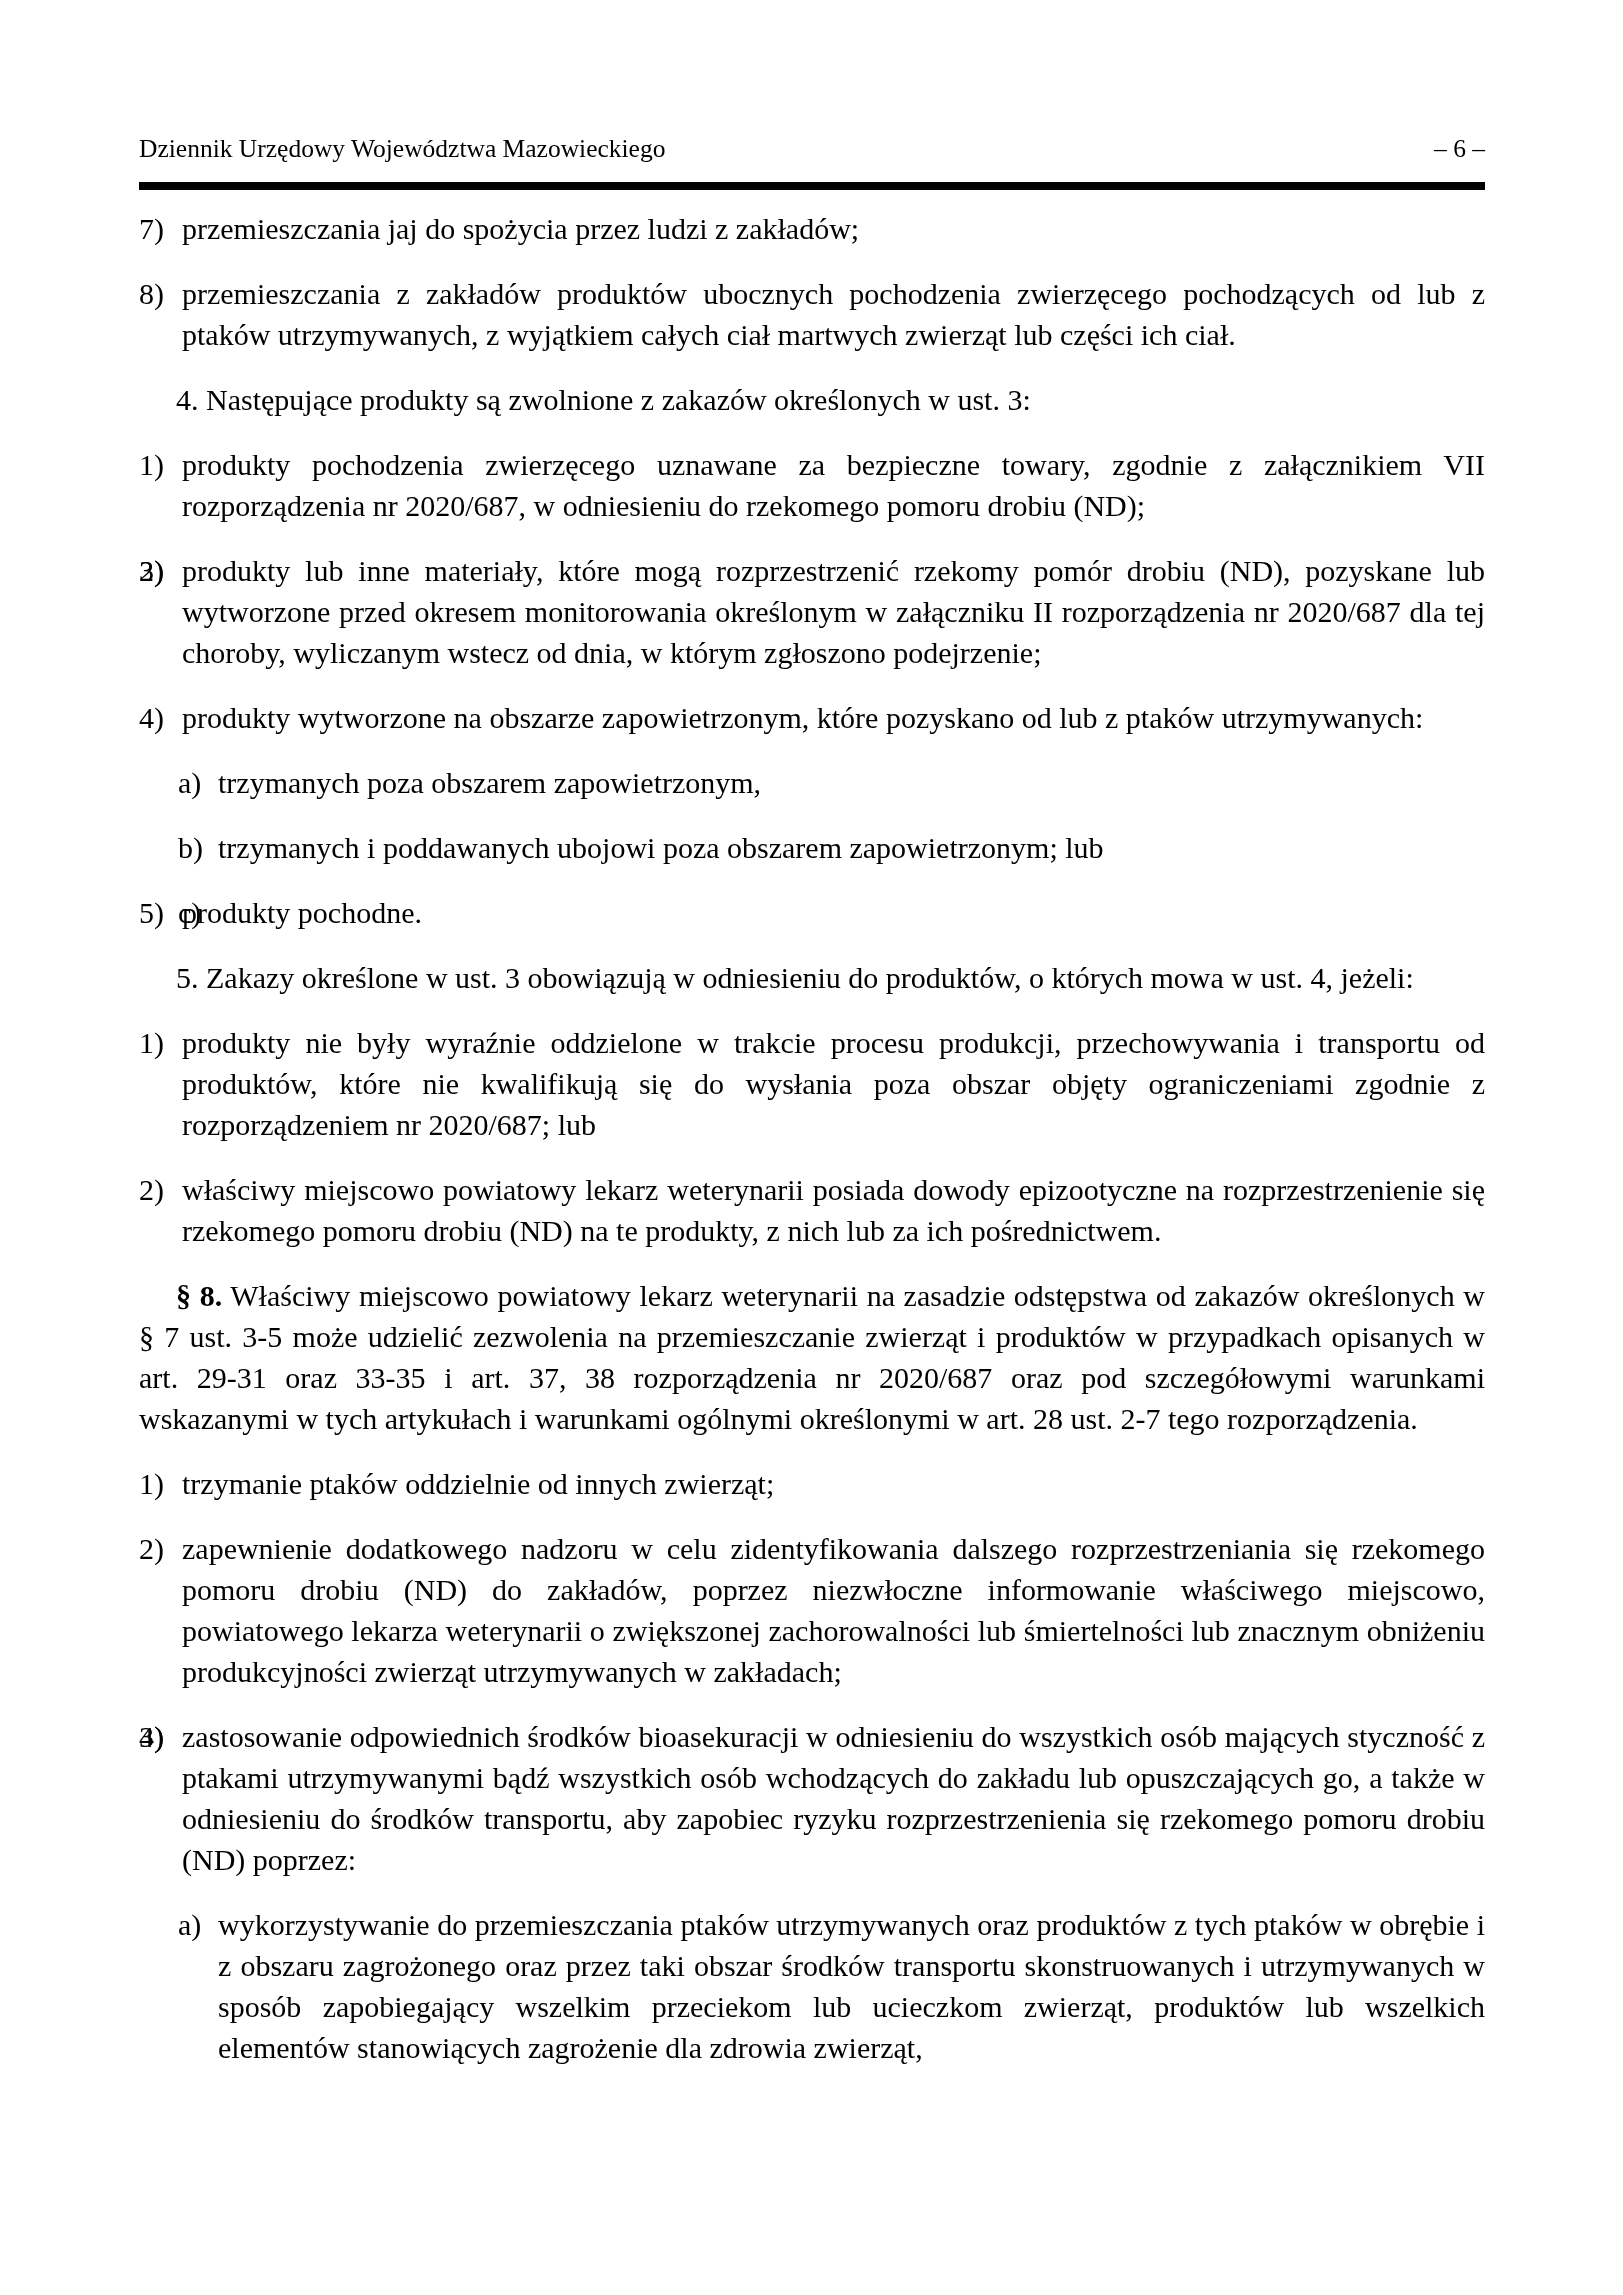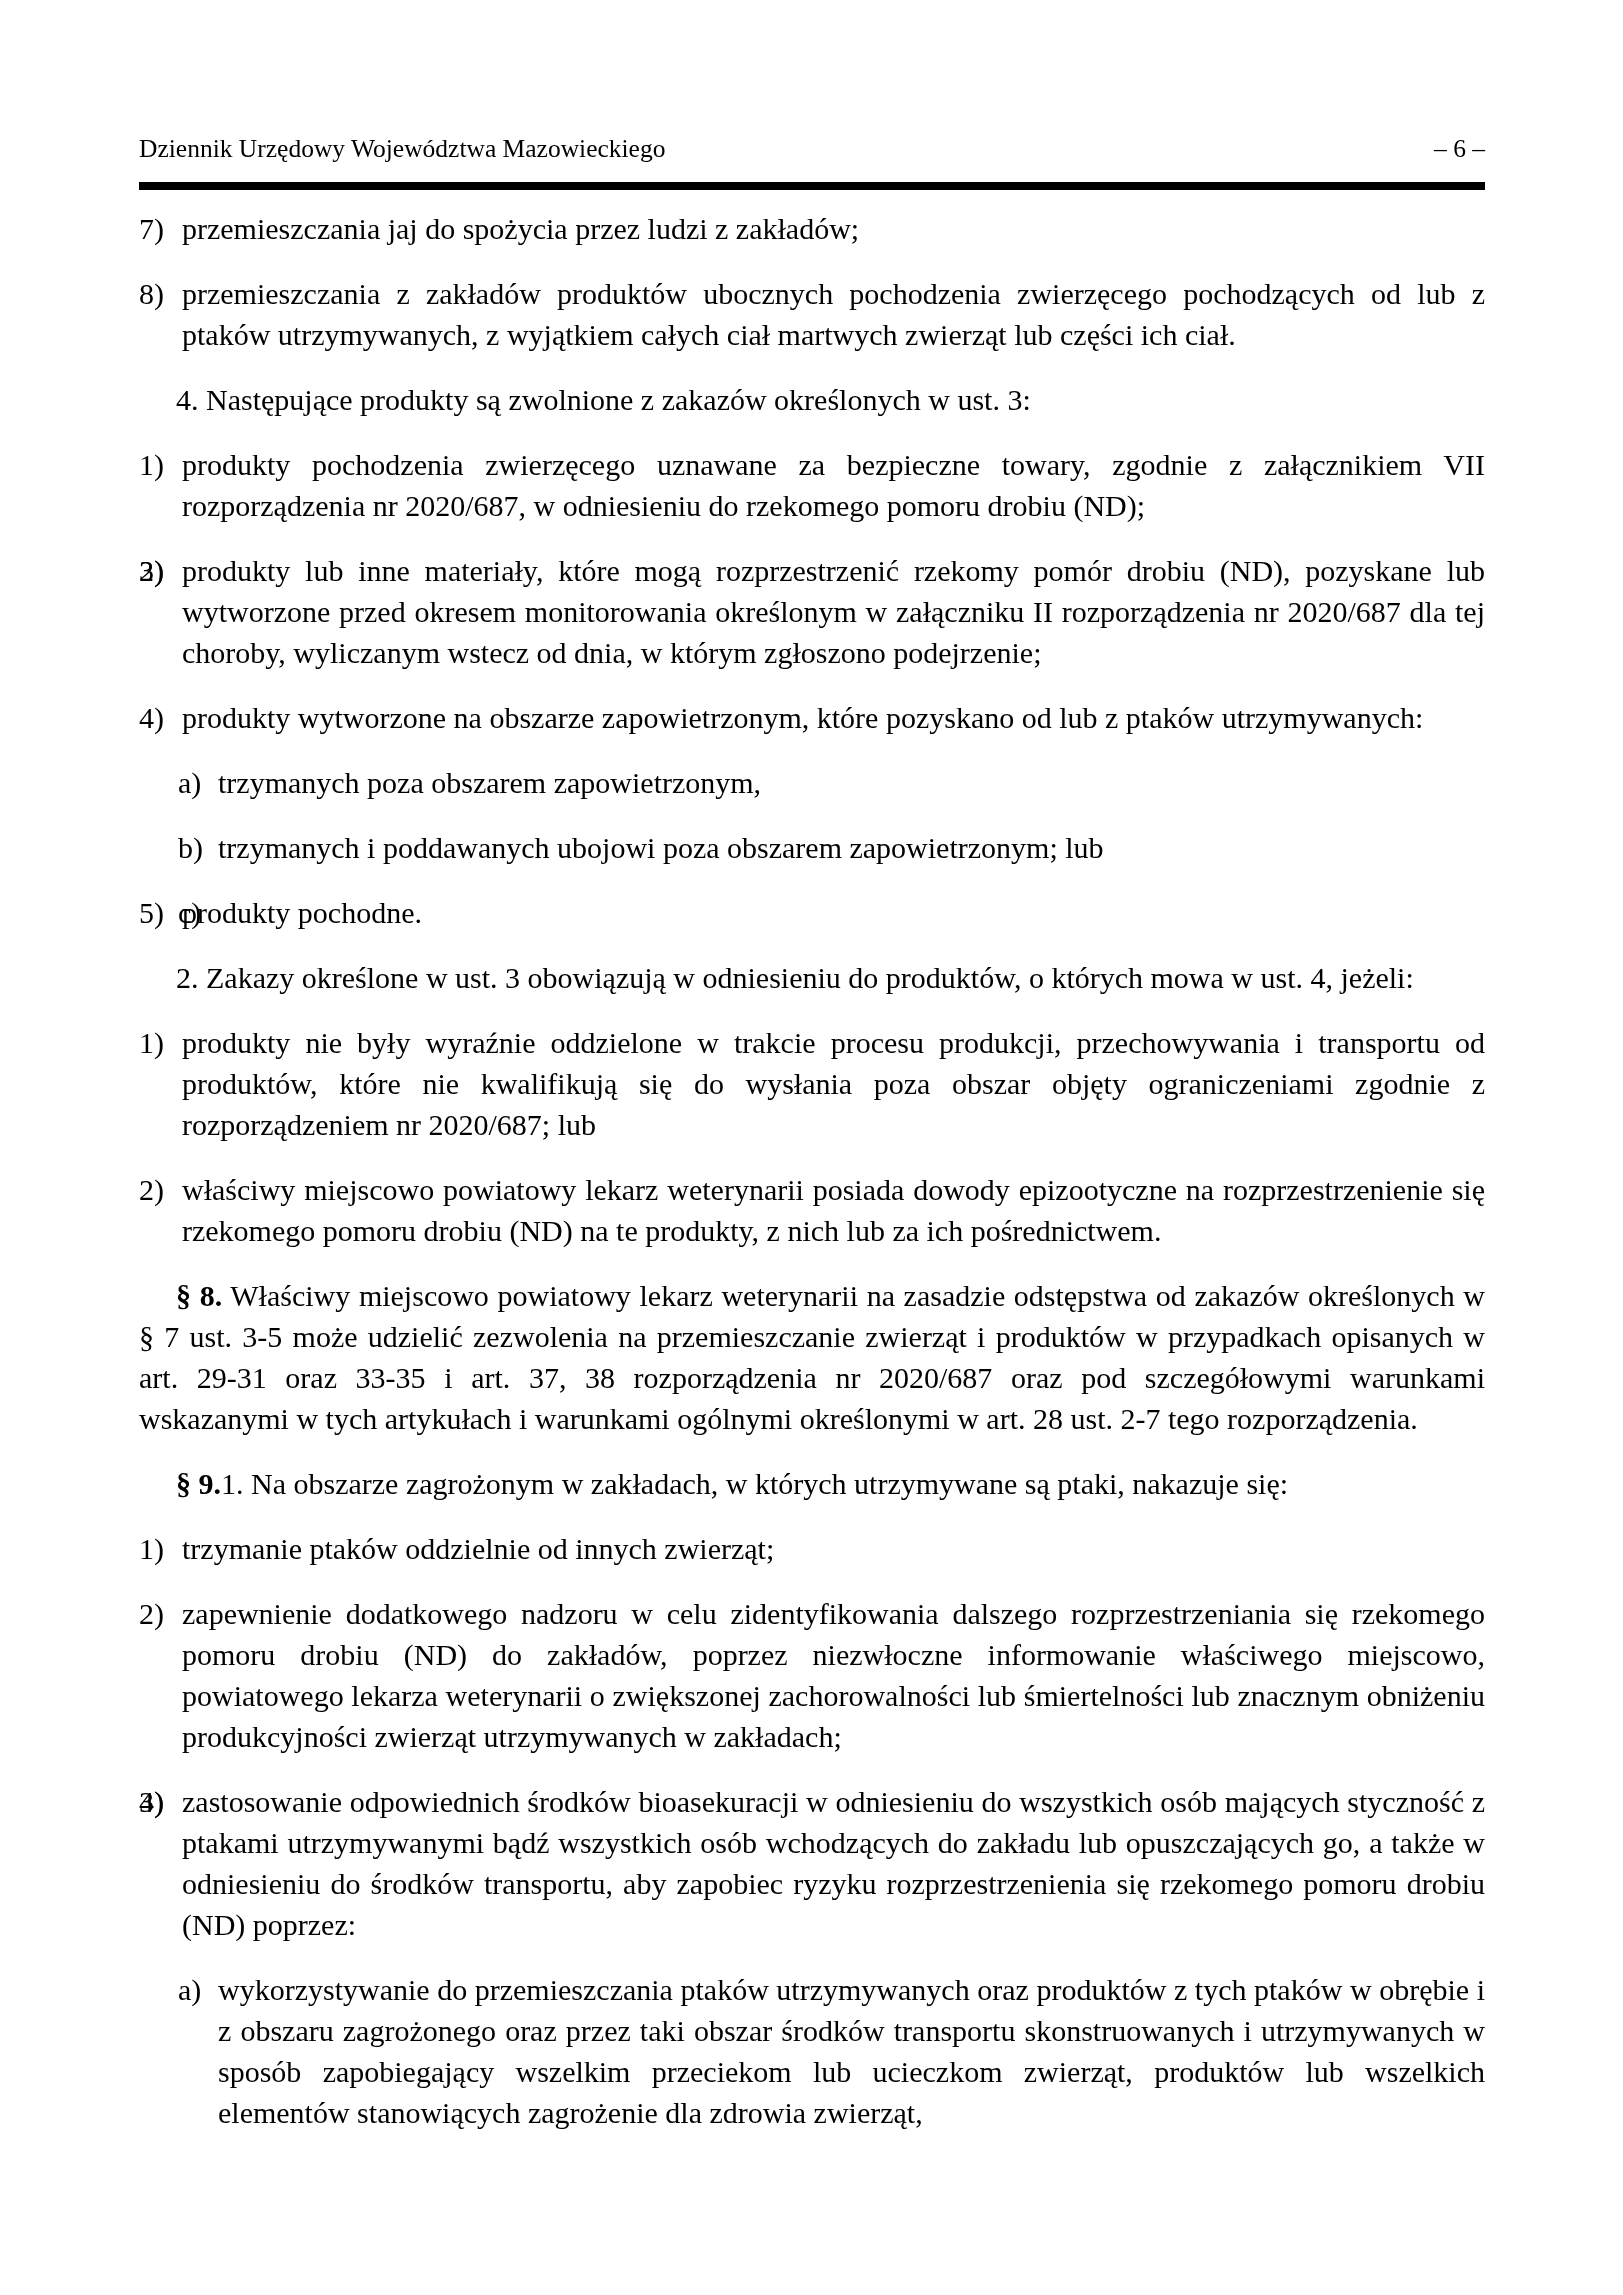--- a/index.html
+++ b/index.html
@@ -66,25 +66,24 @@
       <div class="block num"><span class="marker">8)</span><span>przemieszczania z zakładów produktów ubocznych pochodzenia zwierzęcego pochodzących od lub z ptaków utrzymywanych, z wyjątkiem całych ciał martwych zwierząt lub części ich ciał.</span></div>
       <div class="block para"><span>4. Następujące produkty są zwolnione z zakazów określonych w ust. 3:</span></div>
       <div class="block num"><span class="marker">1)</span><span>produkty pochodzenia zwierzęcego uznawane za bezpieczne towary, zgodnie z załącznikiem VII rozporządzenia nr 2020/687, w odniesieniu do rzekomego pomoru drobiu (ND);</span></div>
       <div class="block num"><span class="marker">2)</span></div>
       <div class="block num"><span class="marker">3)</span><span>produkty lub inne materiały, które mogą rozprzestrzenić rzekomy pomór drobiu (ND), pozyskane lub wytworzone przed okresem monitorowania określonym w załączniku II rozporządzenia nr 2020/687 dla tej choroby, wyliczanym wstecz od dnia, w którym zgłoszono podejrzenie;</span></div>
       <div class="block num"><span class="marker">4)</span><span>produkty wytworzone na obszarze zapowietrzonym, które pozyskano od lub z ptaków utrzymywanych:</span></div>
       <div class="block let"><span class="marker">a)</span><span>trzymanych poza obszarem zapowietrzonym,</span></div>
       <div class="block let"><span class="marker">b)</span><span>trzymanych i poddawanych ubojowi poza obszarem zapowietrzonym; lub</span></div>
       <div class="block let"><span class="marker">c)</span></div>
       <div class="block num"><span class="marker">5)</span><span>produkty pochodne.</span></div>
-      <div class="block para"><span>2. Zakazy określone w ust. 3 obowiązują w odniesieniu do produktów, o których mowa w ust. 4, jeżeli:</span></div>
+      <div class="block para"><span>5. Zakazy określone w ust. 3 obowiązują w odniesieniu do produktów, o których mowa w ust. 4, jeżeli:</span></div>
       <div class="block num"><span class="marker">1)</span><span>produkty nie były wyraźnie oddzielone w trakcie procesu produkcji, przechowywania i transportu od produktów, które nie kwalifikują się do wysłania poza obszar objęty ograniczeniami zgodnie z rozporządzeniem nr 2020/687; lub</span></div>
       <div class="block num"><span class="marker">2)</span><span>właściwy miejscowo powiatowy lekarz weterynarii posiada dowody epizootyczne na rozprzestrzenienie się rzekomego pomoru drobiu (ND) na te produkty, z nich lub za ich pośrednictwem.</span></div>
       <div class="block para"><span class="lead">§ 8.</span> <span>Właściwy miejscowo powiatowy lekarz weterynarii na zasadzie odstępstwa od zakazów określonych w § 7 ust. 3-5 może udzielić zezwolenia na przemieszczanie zwierząt i produktów w przypadkach opisanych w art. 29-31 oraz 33-35 i art. 37, 38 rozporządzenia nr 2020/687 oraz pod szczegółowymi warunkami wskazanymi w tych artykułach i warunkami ogólnymi określonymi w art. 28 ust. 2-7 tego rozporządzenia.</span></div>
-      <div class="block para"><span class="lead">§ 9.</span>1. <span>Na obszarze zagrożonym w zakładach, w których utrzymywane są ptaki, nakazuje się:</span></div>
       <div class="block num"><span class="marker">1)</span><span>trzymanie ptaków oddzielnie od innych zwierząt;</span></div>
       <div class="block num"><span class="marker">2)</span><span>zapewnienie dodatkowego nadzoru w celu zidentyfikowania dalszego rozprzestrzeniania się rzekomego pomoru drobiu (ND) do zakładów, poprzez niezwłoczne informowanie właściwego miejscowo, powiatowego lekarza weterynarii o zwiększonej zachorowalności lub śmiertelności lub znacznym obniżeniu produkcyjności zwierząt utrzymywanych w zakładach;</span></div>
       <div class="block num"><span class="marker">3)</span></div>
       <div class="block num"><span class="marker">4)</span><span>zastosowanie odpowiednich środków bioasekuracji w odniesieniu do wszystkich osób mających styczność z ptakami utrzymywanymi bądź wszystkich osób wchodzących do zakładu lub opuszczających go, a także w odniesieniu do środków transportu, aby zapobiec ryzyku rozprzestrzenienia się rzekomego pomoru drobiu (ND) poprzez:</span></div>
       <div class="block let"><span class="marker">a)</span><span>wykorzystywanie do przemieszczania ptaków utrzymywanych oraz produktów z tych ptaków w obrębie i z obszaru zagrożonego oraz przez taki obszar środków transportu skonstruowanych i utrzymywanych w sposób zapobiegający wszelkim przeciekom lub ucieczkom zwierząt, produktów lub wszelkich elementów stanowiących zagrożenie dla zdrowia zwierząt,</span></div>
     </div>
 </div>
 
 
 </body></html>

